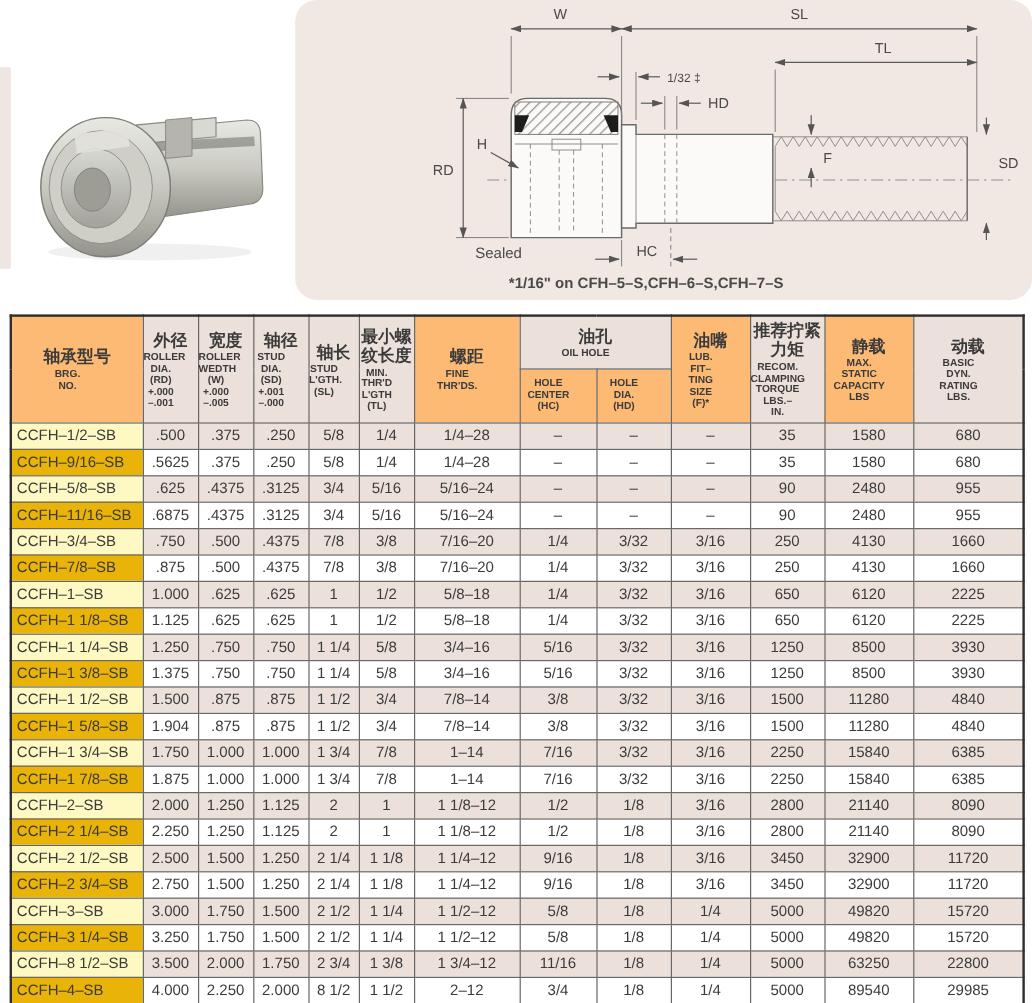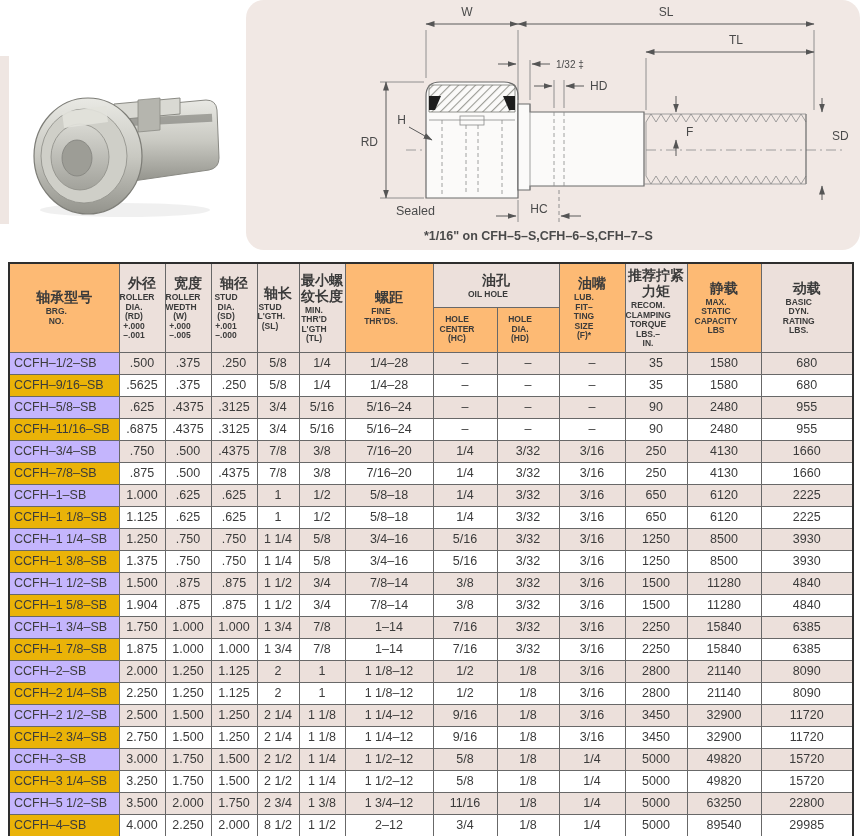--- a/index.html
+++ b/index.html
@@ -12,21 +12,21 @@
   table.spec{border-collapse:collapse;width:844px;table-layout:fixed;border:2px solid #2e2e2e;background:#fff;}
   table.spec th, table.spec td{border:1px solid #686868;text-align:center;vertical-align:middle;
        font-size:12.5px;color:#3b3b3b;padding:0;}
   table.spec td{height:21px;line-height:14px;}
   table.spec th{background:#fdba74;}
   table.spec th.pink{background:#ece0db;}
   table.spec thead .cn{font-size:14px;font-weight:bold;white-space:pre-line;line-height:16px;padding-top:3px;}
   table.spec thead .en{font-size:8.5px;white-space:pre-line;line-height:9.5px;padding:2px 16px 3px 0;}
   table.spec td.model{text-align:left;padding-left:4px;background:#eab308;}
   table.spec tr.stripe td{background:#ece0db;}
-  table.spec tr.stripe td.model{background:#c4b5fd;}
+  table.spec tr.stripe td.model{background:#fef9c3;}
   .c1{width:110px}.c2{width:46px}.c3{width:46px}.c4{width:46px}.c5{width:42px}.c6{width:46px}
   .c7{width:88px}.c8{width:64px}.c9{width:62px}.c10{width:66px}.c11{width:62px}.c12{width:74px}.c13{width:92px}
   svg text{font-family:"Liberation Sans", sans-serif;fill:#4a4a4a;}
   .dimline{stroke:#5a5a5a;stroke-width:1;fill:none;}
   .ext{stroke:#7a7a7a;stroke-width:0.8;fill:none;}
   .part{stroke:#6a6a6a;stroke-width:1.2;fill:#fbfaf9;}
   .thin{stroke:#8a8a8a;stroke-width:0.8;fill:none;}
 </style>
 </head>
 <body>
@@ -561,21 +561,21 @@
             <td>1 1/4</td>
             <td>1 1/2–12</td>
             <td>5/8</td>
             <td>1/8</td>
             <td>1/4</td>
             <td>5000</td>
             <td>49820</td>
             <td>15720</td>
           </tr>
           <tr class="stripe">
-            <td class="model">CCFH–5 1/2–SB</td>
+            <td class="model">CCFH–8 1/2–SB</td>
             <td>3.500</td>
             <td>2.000</td>
             <td>1.750</td>
             <td>2 3/4</td>
             <td>1 3/8</td>
             <td>1 3/4–12</td>
             <td>11/16</td>
             <td>1/8</td>
             <td>1/4</td>
             <td>5000</td>

